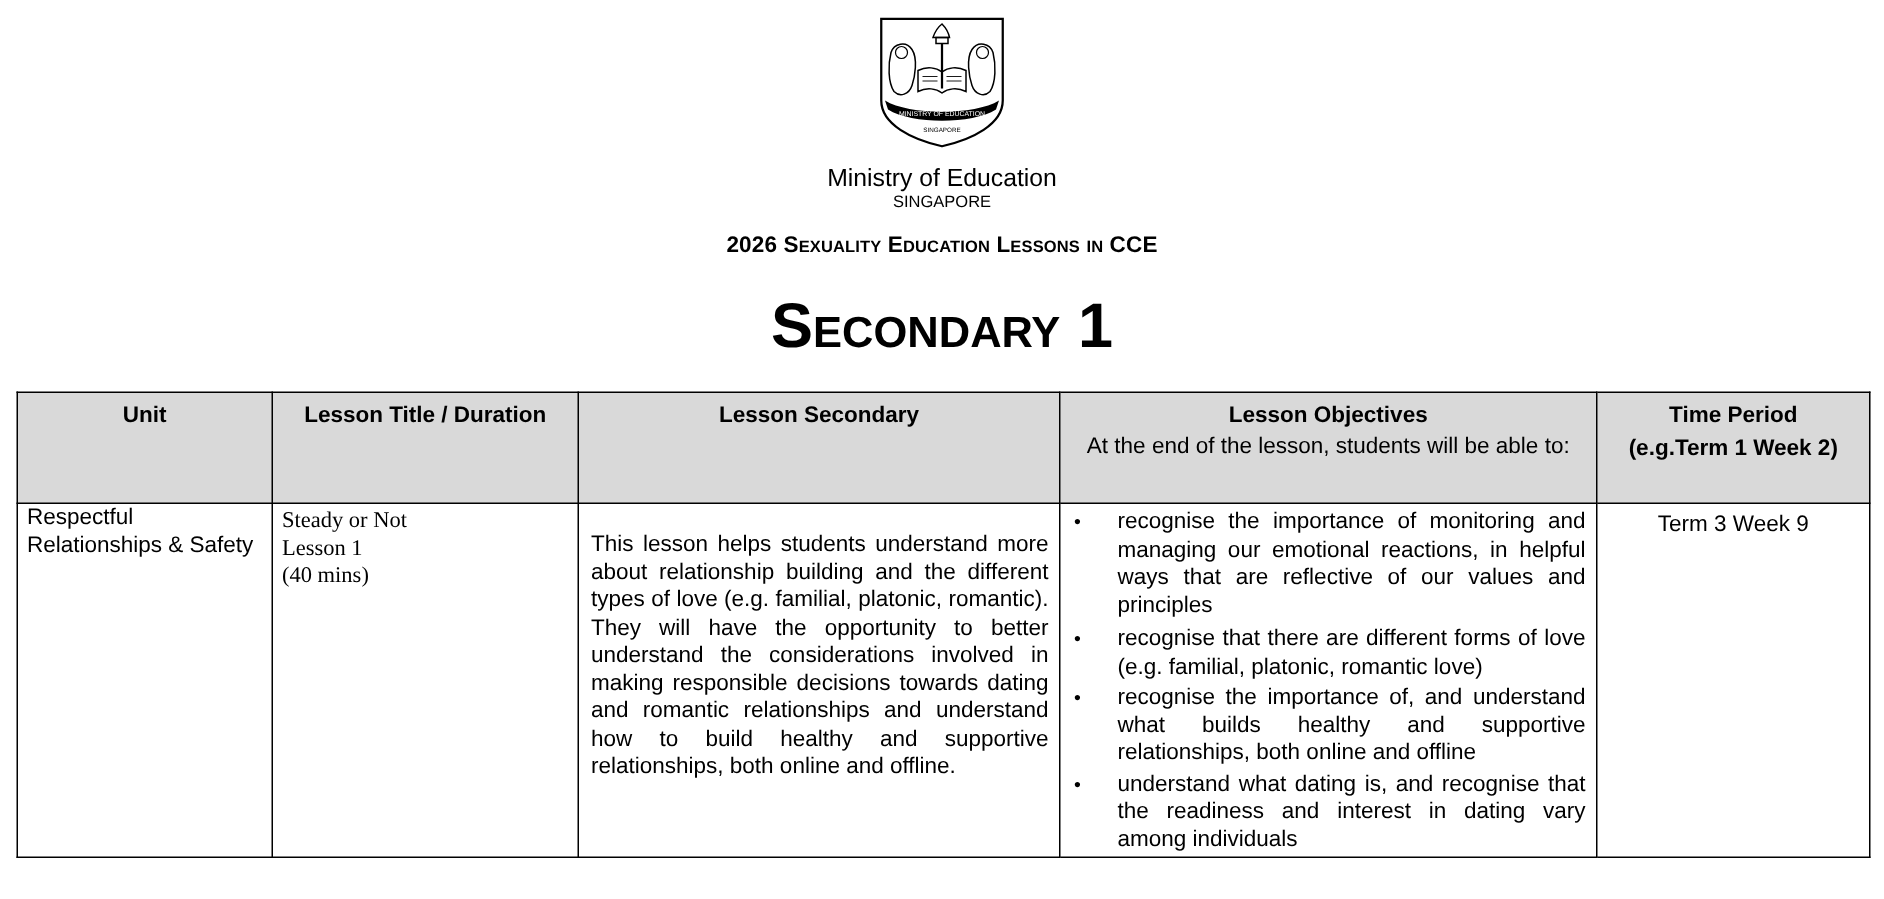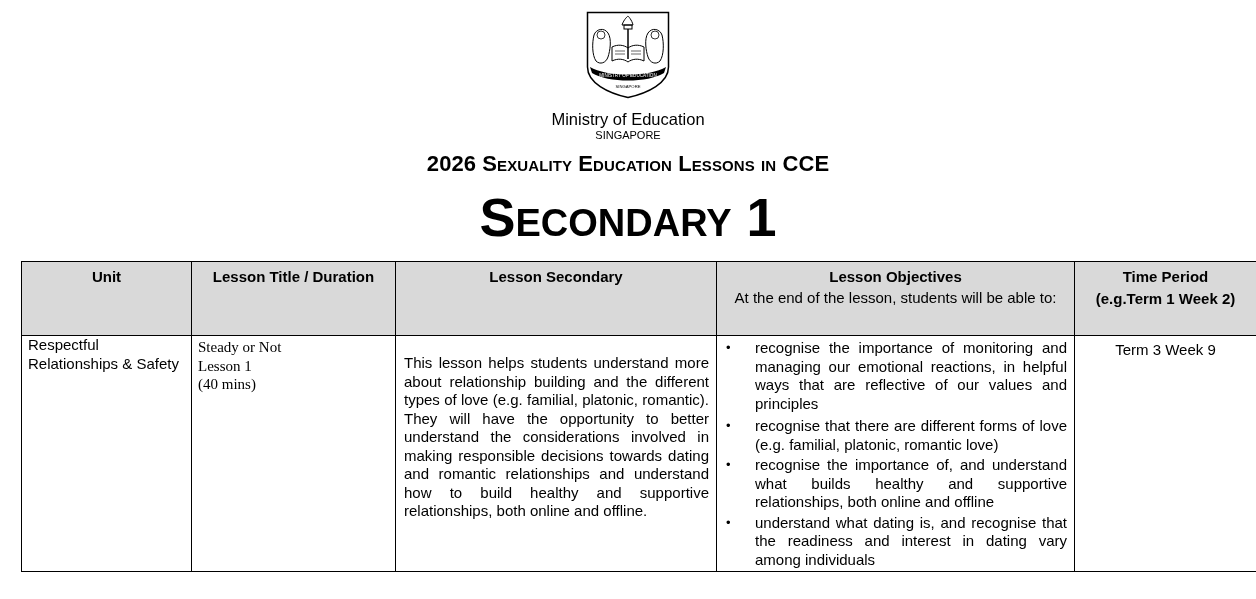--- a/index.html
+++ b/index.html
@@ -39,40 +39,40 @@
       text-align: center;
       font-size: 11px;
       line-height: 12px;
     }
     .doc-title {
       position: absolute;
       left: 0;
       width: 1256px;
       top: 151px;
       text-align: center;
-      font-size: 22px;
+      font-size: 15px;
       line-height: 26px;
       font-weight: bold;
       font-variant: small-caps;
       letter-spacing: 0.1px;
     }
     .level-title {
       position: absolute;
       left: 0;
       width: 1256px;
       top: 193px;
       text-align: center;
-      font-size: 54px;
+      font-size: 42px;
       line-height: 48px;
       font-weight: bold;
       font-variant: small-caps;
     }
     table.lessons {
       position: absolute;
-      left: 21px;
+      left: 11px;
       top: 261px;
       width: 1235px;
       height: 249px;
       border-collapse: collapse;
       table-layout: fixed;
       font-size: 15px;
     }
     table.lessons th, table.lessons td {
       border: 1.5px solid #000;
       vertical-align: top;

